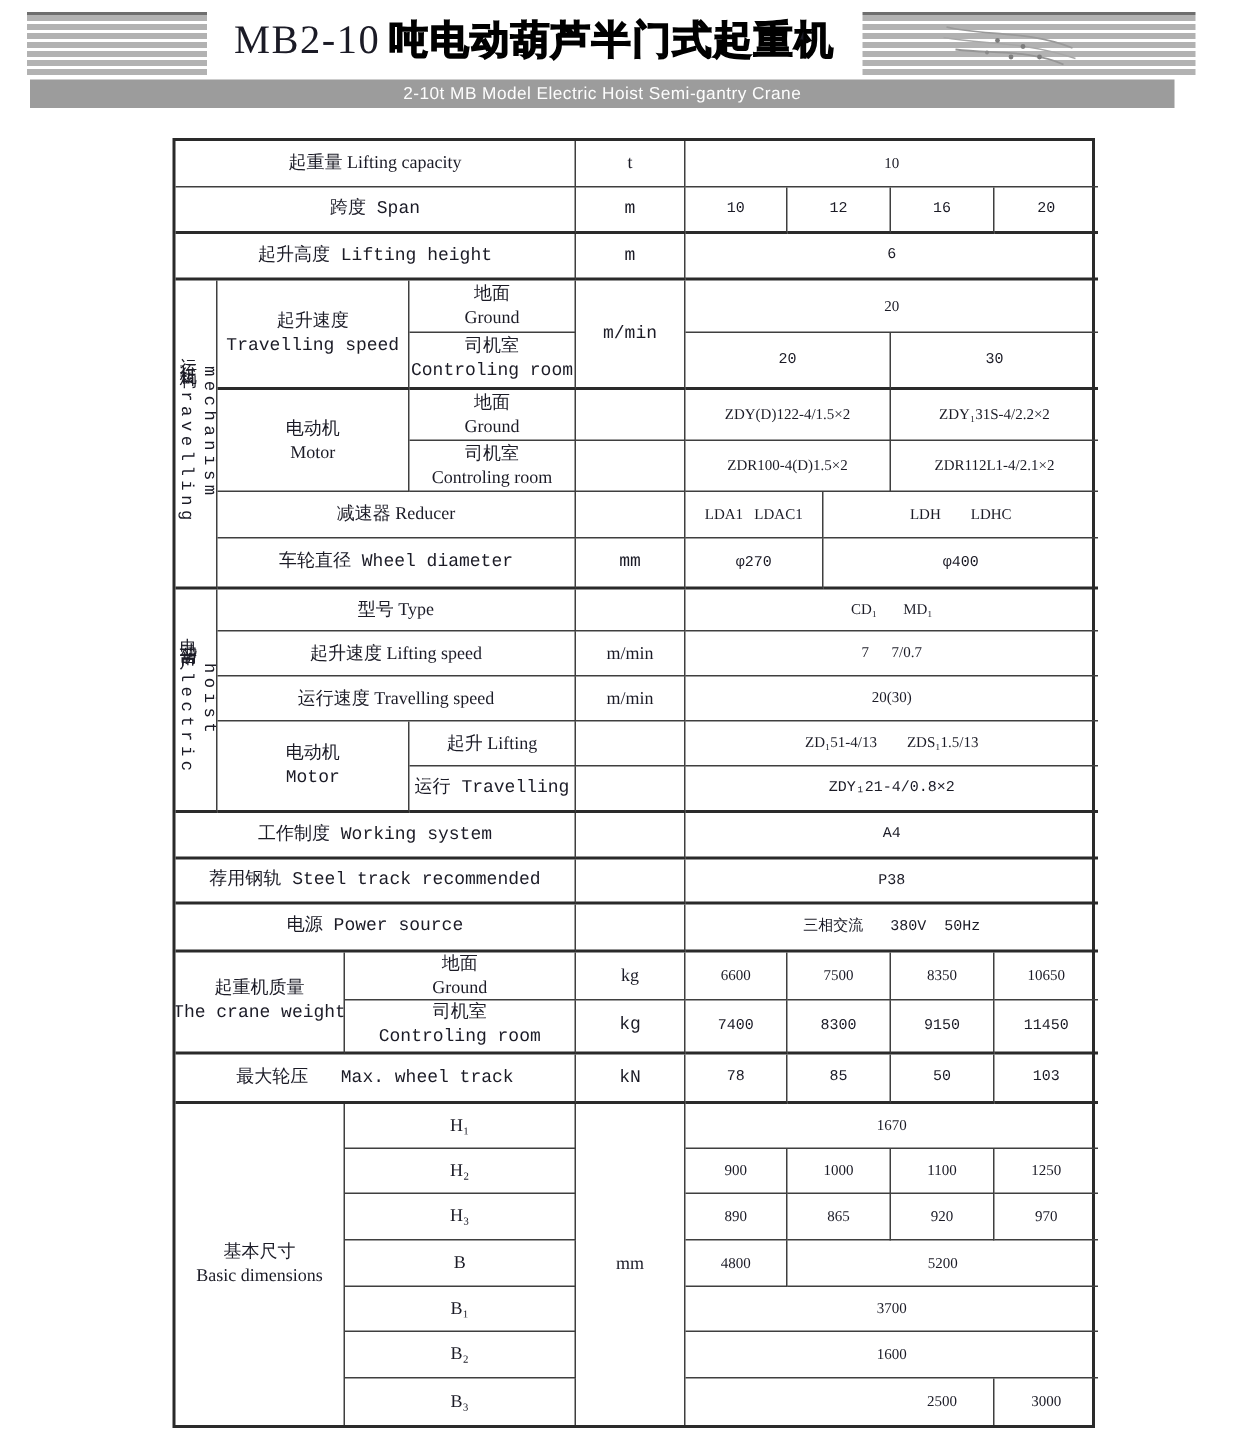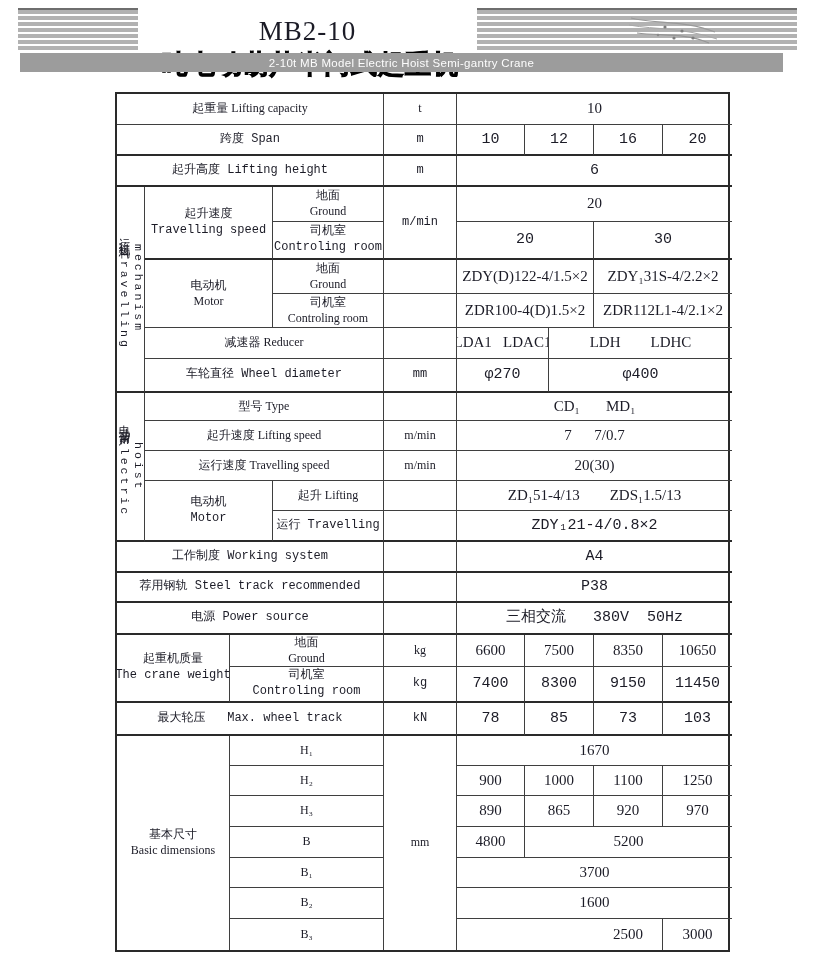--- a/index.html
+++ b/index.html
@@ -5,39 +5,39 @@
   * { box-sizing: border-box; margin: 0; padding: 0; }
   html,body { width: 827px; height: 962px; background:#fff; font-family:"Liberation Serif","DejaVu Serif",serif; color:#1b1b26; }
   .sheet { position:relative; width:827px; height:962px; overflow:hidden; }
 
   
   .hdr { position:absolute; left:0; top:0; width:827px; height:76px; }
   .stripes { position:absolute; left:18px; right:30px; top:8px; height:42px;
     background: repeating-linear-gradient(to bottom,#b2b2b2 0px,#b2b2b2 4px,#ffffff 4px,#ffffff 6px);
     border-top:2px solid #6e6e6e; }
   .titlebox { position:absolute; left:138px; top:0; height:52px; background:#fff;
-    display:flex; align-items:center; padding:16px 18px; white-space:nowrap;flex-direction:column; }
+    display:flex; align-items:center; padding:16px 18px; white-space:nowrap; }
   .t-model { font-family:"Liberation Serif","DejaVu Serif",serif; font-size:27px; letter-spacing:1px; }
   .t-zh { font-family:"Liberation Sans","DejaVu Sans",sans-serif; font-weight:900; font-size:26px; letter-spacing:1px; margin-left:6px;
     -webkit-text-stroke:1px #000; }
   .flourish { position:absolute; right:108px; top:8px; }
   .subbar { position:absolute; left:20px; top:53px; width:763px; height:19px; background:#9c9c9c;
     display:flex; align-items:center; justify-content:center;
     font-family:"Liberation Sans","DejaVu Sans",sans-serif; font-size:11.5px; color:#fdfdfd; letter-spacing:.3px; }
 
   
   .spec-table { position:absolute; left:115px; top:92px; width:615px;
     display:grid;
     grid-template-columns:28px 85px 43px 111px 73px 68px 24px 45px 69px 69px;
     grid-template-rows:31px 31px 31px 35px 38px 34px 34px 31px 34px 28px 30px 30px 30px 31px 31px 30px 32px 32px 36px 33px 30px 30px 31px 31px 30px 31px 31px;
     border:2px solid #2a2a2a; background:#fff; }
   .c { border-right:1px solid #3f3f3f; border-bottom:1px solid #3f3f3f;
     display:flex; flex-direction:column; align-items:center; justify-content:center;
     text-align:center; font-size:12px; line-height:1.3; white-space:pre; overflow:hidden; }
-  .val { font-size:15px; }
+  .val { font-size:10px; }
   .nr { border-right:none; }
   .nb { border-bottom:none; }
   .bb2 { border-bottom:2px solid #2a2a2a;font-family:Liberation Mono, monospace; }
   .vert { writing-mode:vertical-lr; text-orientation:mixed; letter-spacing:3px; font-size:11.5px;
     display:flex; flex-direction:row; align-items:center; justify-content:center; white-space:normal; }
 </style>
 </head>
 <body>
 
 <div class="sheet">
@@ -183,21 +183,21 @@
     <div class="c bb2" style="grid-area:19/5/20/6">kg</div>
     <div class="c val bb2" style="grid-area:19/6/20/7">7400</div>
     <div class="c val bb2" style="grid-area:19/7/20/9">8300</div>
     <div class="c val bb2" style="grid-area:19/9/20/10">9150</div>
     <div class="c val bb2 nr" style="grid-area:19/10/20/11">11450</div>
 
     <div class="c bb2" style="grid-area:20/1/21/5">最大轮压   Max. wheel track</div>
     <div class="c bb2" style="grid-area:20/5/21/6">kN</div>
     <div class="c val bb2" style="grid-area:20/6/21/7">78</div>
     <div class="c val bb2" style="grid-area:20/7/21/9">85</div>
-    <div class="c val bb2" style="grid-area:20/9/21/10">73</div>
+    <div class="c val bb2" style="grid-area:20/9/21/10">50</div>
     <div class="c val bb2 nr" style="grid-area:20/10/21/11">103</div>
 
     <div class="c nb" style="grid-area:21/1/28/3">
       <div>基本尺寸</div>
       <div>Basic dimensions</div>
     </div>
     <div class="c nb" style="grid-area:21/5/28/6">mm</div>
 
     <div class="c" style="grid-area:21/3/22/5">H₁</div>
     <div class="c val nr" style="grid-area:21/6/22/11">1670</div>

